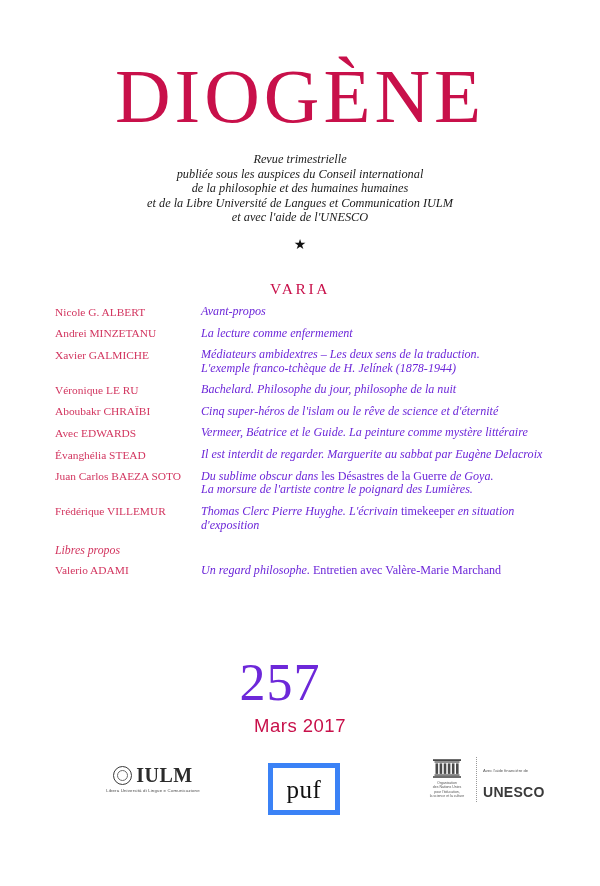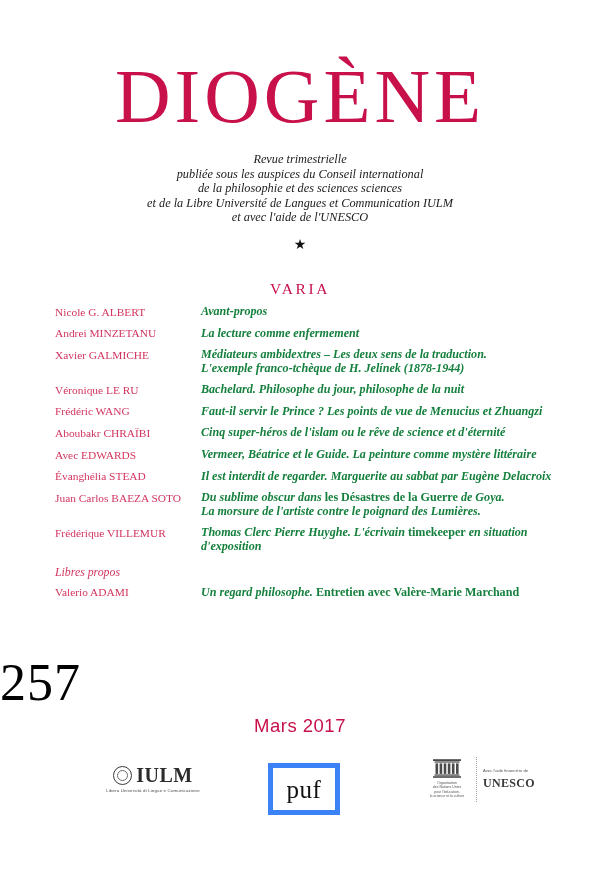--- a/index.html
+++ b/index.html
@@ -91,44 +91,43 @@
     font-size: 11.4px;
     line-height: 13.6px;
     padding-top: 0.5px;
     white-space: nowrap;
   }
   .toc-title {
     flex: 1 1 auto;
     font-style: italic;
     font-size: 12.1px;
     line-height: 13.8px;
-    color: #15803d;
-    font-weight: bold;
+    color: #6d28d9;
   }
   .toc-title .rm { font-style: normal; }
 
   .section-head {
     color: #D2355F;
     font-style: italic;
     font-size: 11.8px;
     line-height: 13.6px;
     margin-top: 12px;
     margin-bottom: 6px;
   }
 
   
   .issue-number {
     position: absolute;
     top: 657px;
     left: 0;
     width: 560px;
-    text-align: left;
+    text-align: center;
     font-size: 52px;
     line-height: 1;
-    color: #000000;
+    color: #6d28d9;
     letter-spacing: 1px;
   }
   .issue-date {
     position: absolute;
     top: 717px;
     left: 0;
     width: 600px;
     text-align: center;
     font-family: "Liberation Sans", sans-serif;
     font-size: 18.5px;
@@ -246,42 +245,42 @@
     min-height: 34px;
   }
   .unesco-avec {
     font-family: "Liberation Sans", sans-serif;
     font-size: 4.2px;
     color: #555555;
     line-height: 1.3;
     white-space: nowrap;
   }
   .unesco-word {
-    font-family: Liberation Serif, serif;
-    font-size: 12px;
+    font-family: Liberation Sans, sans-serif;
+    font-size: 14px;
     font-weight: 700;
     color: #3a3a3a;
     letter-spacing: 0.3px;
     line-height: 1.2;
-    margin-top: 3px;
+    margin-top: 11px;
   }
 </style>
 </head>
 <body>
 
 <div class="cover">
 
   <div class="masthead">
     <div class="journal-title">DIOGÈNE</div>
   </div>
 
   <div class="subtitle">
     <div>Revue trimestrielle</div>
     <div>publiée sous les auspices du Conseil international</div>
-    <div>de la philosophie et des sciences sciences</div>
+    <div>de la philosophie et des humaines humaines</div>
     <div>et de la Libre Université de Langues et Communication IULM</div>
     <div>et avec l'aide de l'UNESCO</div>
   </div>
 
   <div class="star">★</div>
 
   <div class="varia">VARIA</div>
 
   <div class="toc">
 
@@ -298,24 +297,20 @@
     <div class="toc-row">
       <div class="toc-author">Xavier GALMICHE</div>
       <div class="toc-title">Médiateurs ambidextres – Les deux sens de la traduction.<br>L'exemple franco-tchèque de H. Jelínek (1878-1944)</div>
     </div>
 
     <div class="toc-row">
       <div class="toc-author">Véronique LE RU</div>
       <div class="toc-title">Bachelard. Philosophe du jour, philosophe de la nuit</div>
     </div>
 
-    <div class="toc-row">
-      <div class="toc-author">Frédéric WANG</div>
-      <div class="toc-title">Faut-il servir le Prince ? Les points de vue de Menucius et Zhuangzi</div>
-    </div>
 
     <div class="toc-row">
       <div class="toc-author">Aboubakr CHRAÏBI</div>
       <div class="toc-title">Cinq super-héros de l'islam ou le rêve de science et d'éternité</div>
     </div>
 
     <div class="toc-row">
       <div class="toc-author">Avec EDWARDS</div>
       <div class="toc-title">Vermeer, Béatrice et le Guide. La peinture comme mystère littéraire</div>
     </div>

